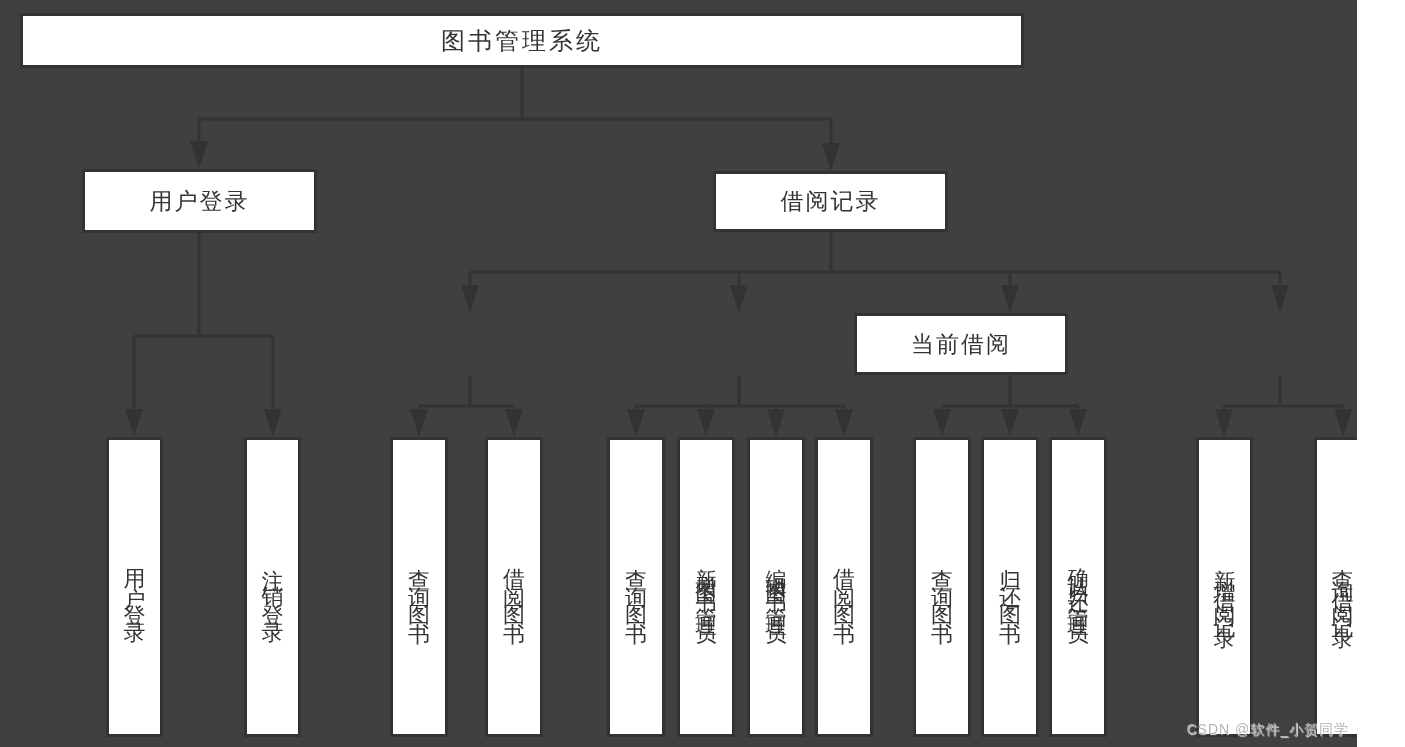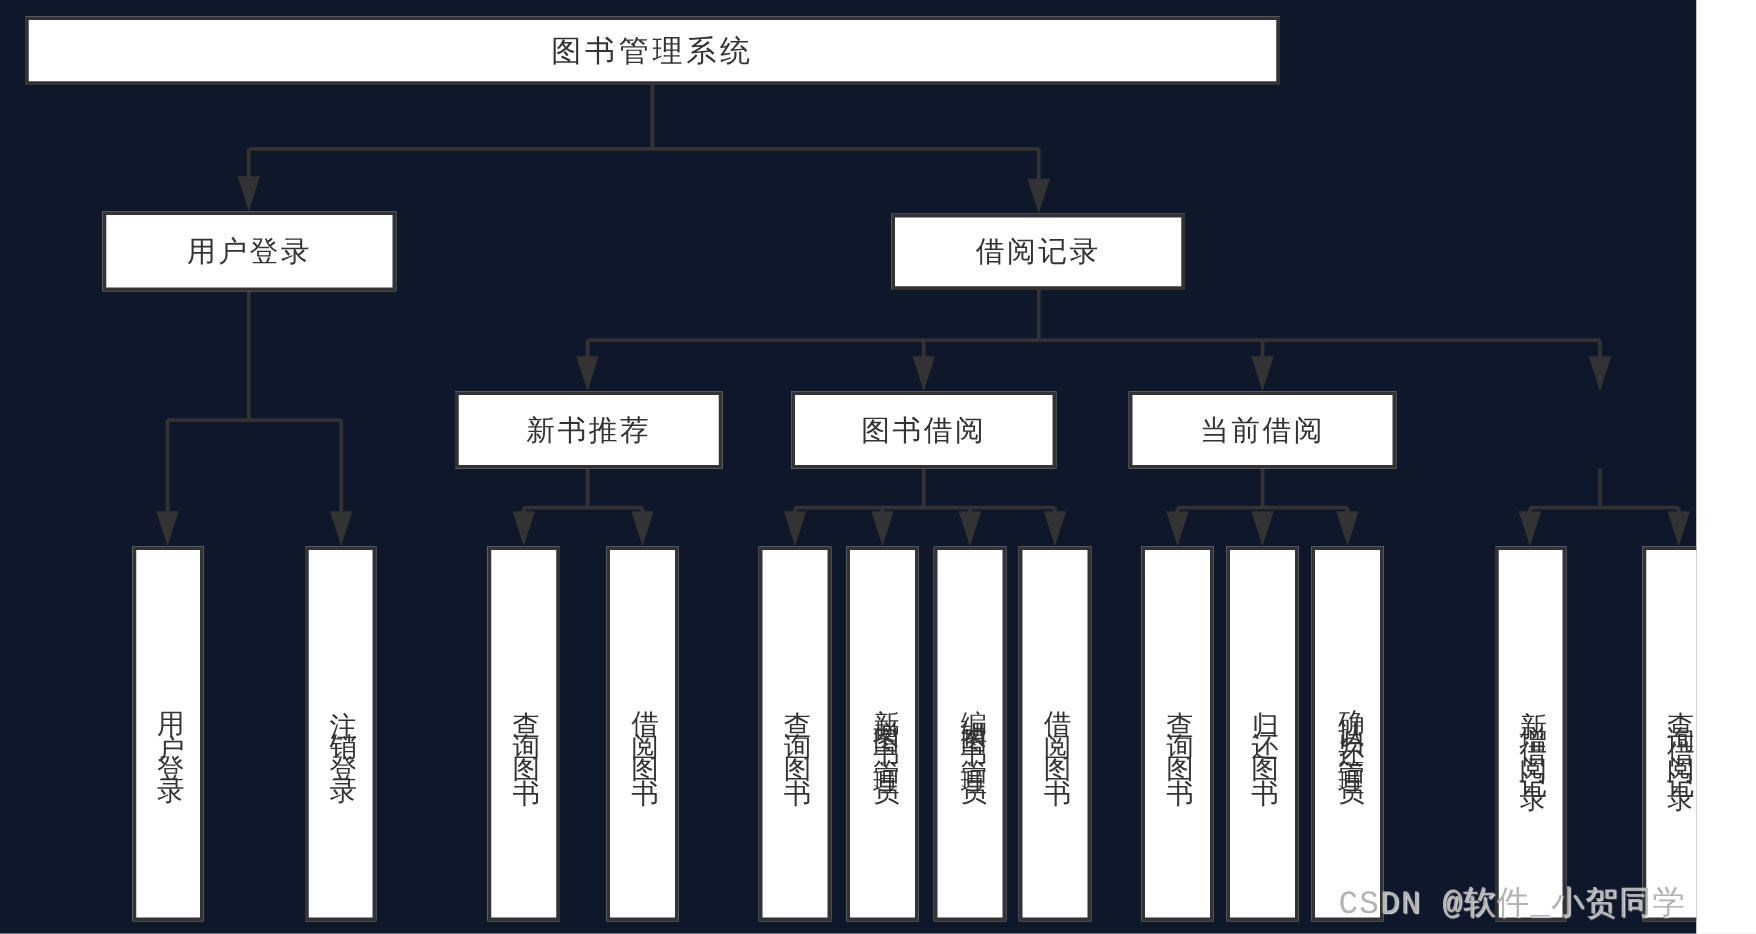--- a/index.html
+++ b/index.html
@@ -1,22 +1,22 @@
 <!DOCTYPE html>
 <html><head>
 <meta charset="utf-8">
 <style>
   html, body { margin: 0; padding: 0; background: #ffffff; }
   #stage {
     position: relative;
     width: 1357px;
     height: 747px;
-    background: #0f172a;
+    background: #404040;
     overflow: hidden;
-    font-family: Liberation Mono, monospace;
+    font-family: Liberation Sans, sans-serif;
   }
   .wires {
     position: absolute;
     left: 0; top: 0;
     width: 1405px; height: 747px;
     z-index: 1;
   }
   .box {
     position: absolute;
     box-sizing: border-box;
@@ -39,21 +39,21 @@
     font-size: 22px;
   }
   .v .s4 { letter-spacing: 18px; }
   .v .s6 { letter-spacing: 12px; }
   .v .s9 { letter-spacing: 8px; font-size: 21px; }
   .watermark {
     position: absolute;
     right: 8px;
     bottom: 8px;
     z-index: 3;
-    font-size: 26px;
+    font-size: 14px;
     color: #b3b3b3;
     text-shadow: 1px 1px 1px rgba(255,255,255,0.9);
     letter-spacing: 1px;
   }
 </style>
 </head>
 <body>
 
 <div id="stage">
 
@@ -93,27 +93,21 @@
     <span>图书管理系统</span>
   </div>
 
   <div class="box h" style="left:82px;top:169px;width:235px;height:64px">
     <span>用户登录</span>
   </div>
   <div class="box h" style="left:713px;top:171px;width:235px;height:61px">
     <span>借阅记录</span>
   </div>
 
-  <div class="box h" style="left:364px;top:313px;width:214px;height:62px">
-    <span>新书推荐</span>
-  </div>
-  <div class="box h" style="left:633px;top:313px;width:212px;height:62px">
-    <span>图书借阅</span>
-  </div>
-  <div class="box h" style="left:903px;top:313px;width:214px;height:62px">
+  <div class="box h" style="left:854px;top:313px;width:214px;height:62px">
     <span>当前借阅</span>
   </div>
 
   <div class="box v" style="left:106px;top:437px;width:57px;height:300px">
     <span class="vt s4">用户登录</span>
   </div>
   <div class="box v" style="left:244px;top:437px;width:57px;height:300px">
     <span class="vt s4">注销登录</span>
   </div>
 

